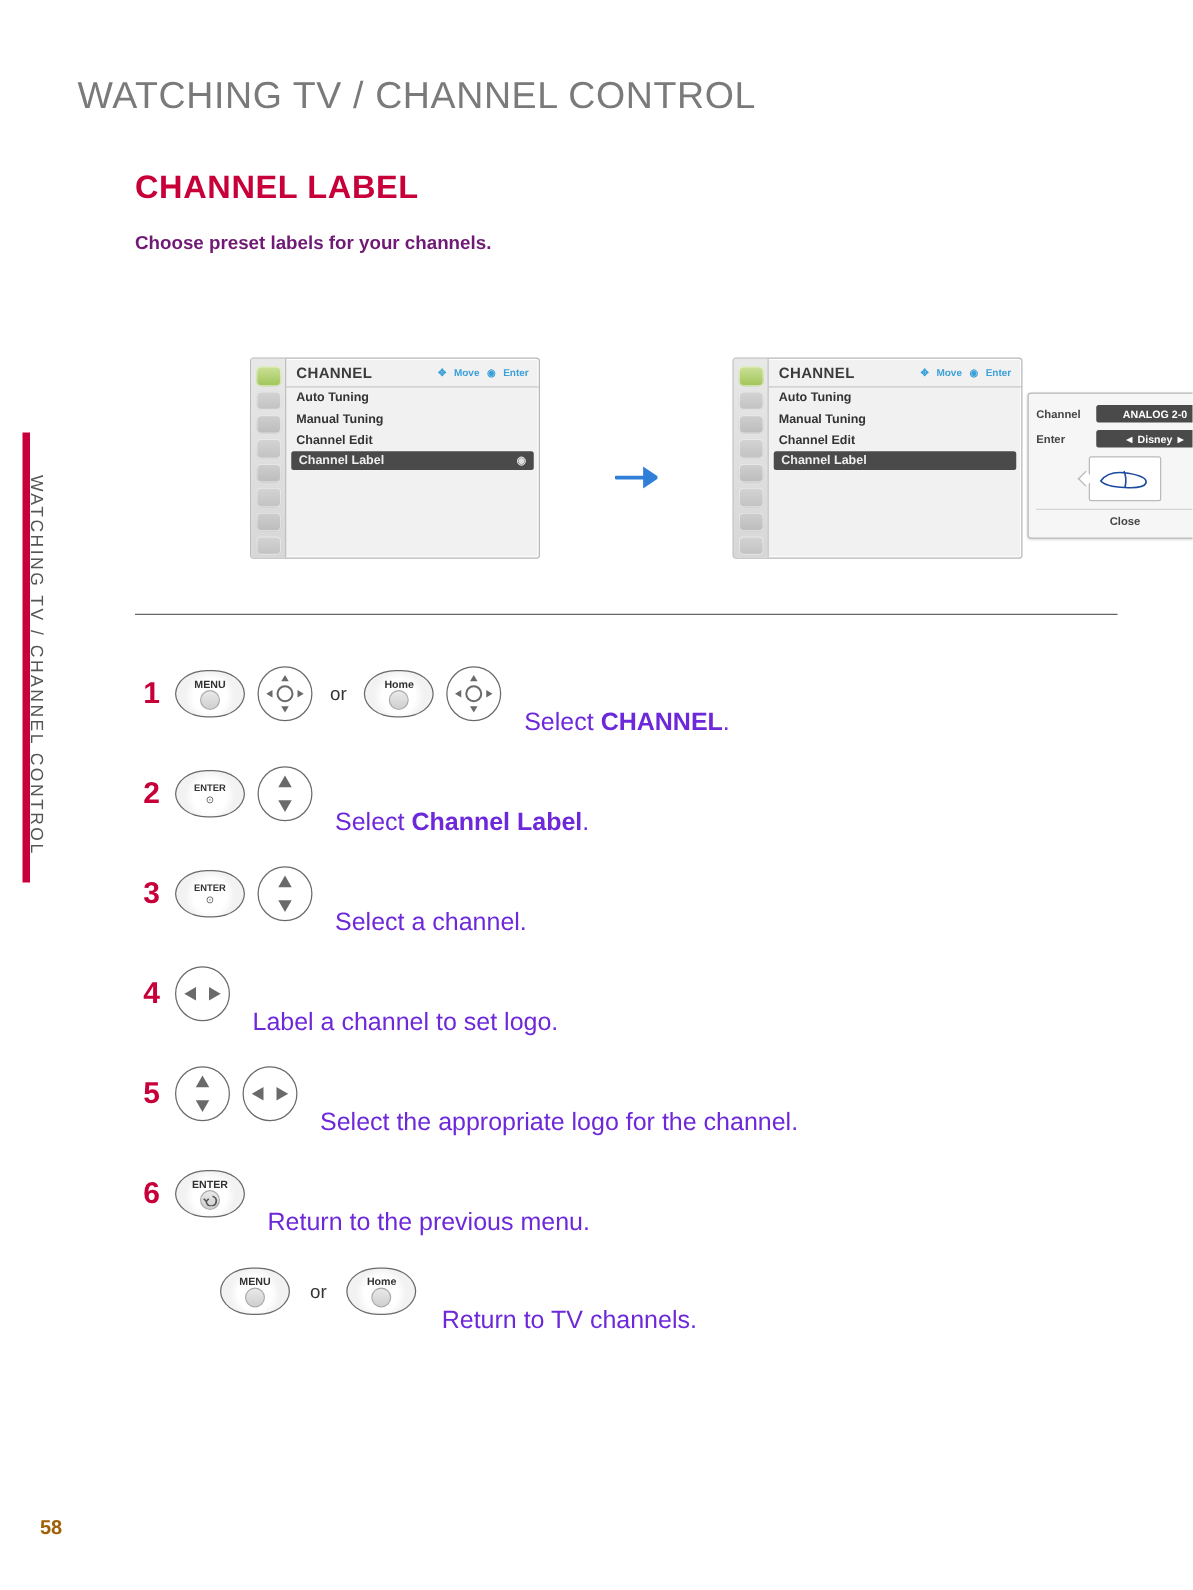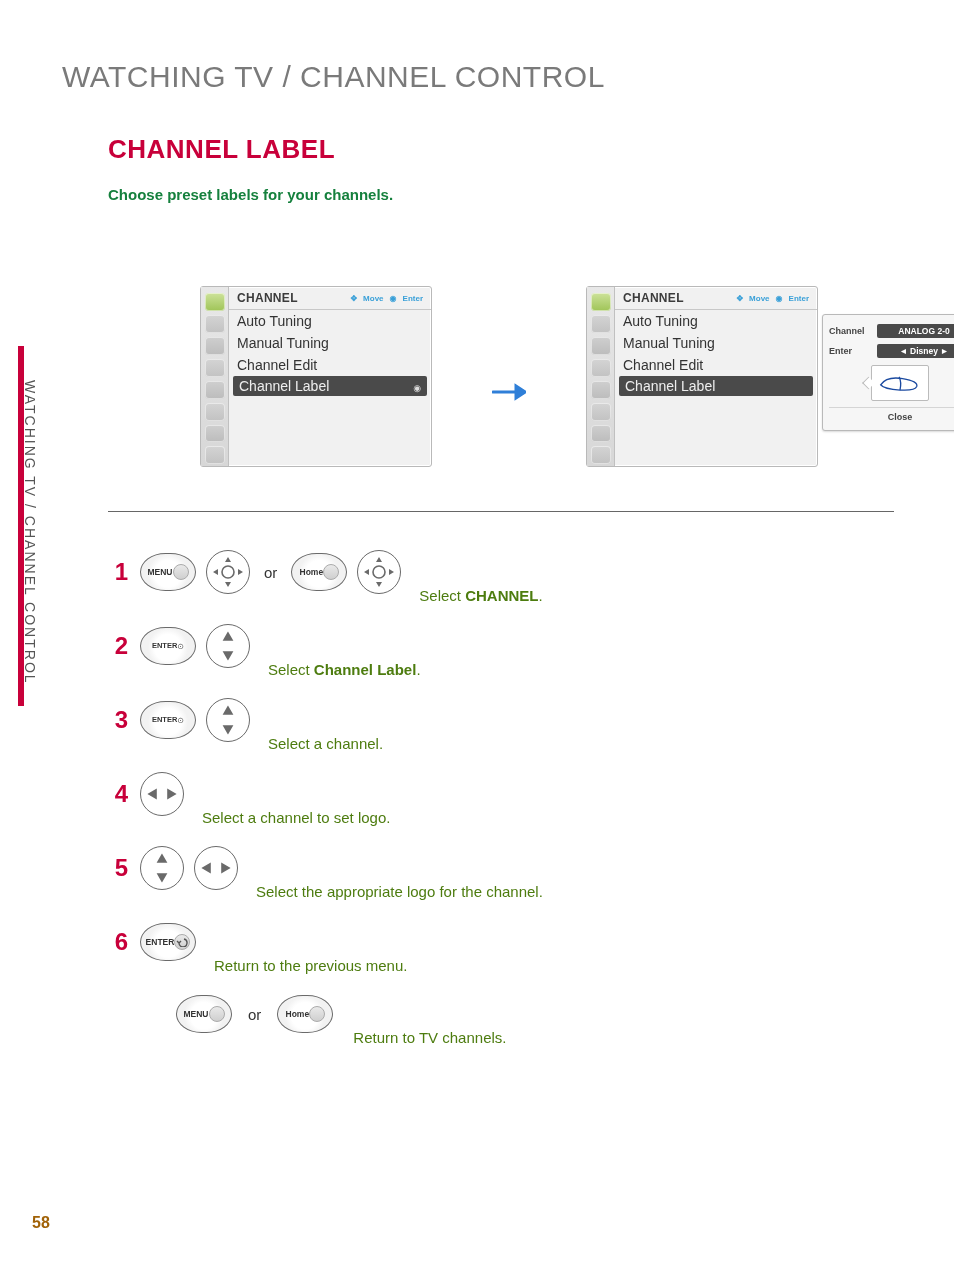--- a/index.html
+++ b/index.html
@@ -56,21 +56,21 @@
     font-weight: 600;
     color: #c8003a;
     margin: 20px 0 18px 48px;
     letter-spacing: 0.5px;
   }
   .intro {
     margin-left: 48px;
     margin-right: 10px;
     font-size: 15px;
     line-height: 1.55;
-    color: #15803d;
+    color: #701a75;
     font-weight: 600;
     margin-bottom: 80px;
   }
 
   
   .osd-row {
     display: flex;
     align-items: flex-start;
     gap: 60px;
     margin-left: 140px;
@@ -133,22 +133,22 @@
     font-weight: 700;
     display: flex;
     gap: 6px;
     align-items: center;
   }
   .osd-list {
     list-style: none;
     padding: 0;
   }
   .osd-list li {
-    font-size: 14px;
-    font-weight: 400;
+    font-size: 10px;
+    font-weight: 700;
     color: #333;
     padding: 3px 8px;
     display:flex;
     justify-content:space-between;
     align-items:center;
   }
   .osd-list li.selected {
     background: #4a4a4a;
     color: #eee;
     border-radius: 2px;
@@ -258,21 +258,21 @@
     color: #c8003a;
     text-align: right;
     margin-right: 2px;
   }
   .btn-oval {
     width: 56px;
     height: 38px;
     border: 1.6px solid #6a6a6a;
     border-radius: 50% / 55%;
     display: flex;
-    flex-direction: row;
+    flex-direction: column;
     align-items: center;
     justify-content: center;
     background: radial-gradient(circle at 50% 55%, #fff 0 40%, #f2f2f2 60%);
     position: relative;
   }
   .btn-oval .cap {
     font-size: 8.5px;
     font-weight: 700;
     color: #333;
     line-height: 1;
@@ -292,22 +292,22 @@
     width: 44px; height: 44px;
     border: 1.6px solid #6a6a6a;
     border-radius: 50%;
     position: relative;
     display:flex;align-items:center;justify-content:center;
   }
   .dpad svg{width:36px;height:36px;}
 
   .or-text { font-size: 15px; color:#333; margin: 0 4px; }
   .step-text {
-    font-size: 15px;
-    color: #4d7c0f;
+    font-size: 20px;
+    color: #6d28d9;
     margin-left: 8px;
     margin-top: 47px;
   }
   .step-text b { font-weight: 700; }
 
   .substep {
     margin-left: 70px;
     display:flex;
     align-items:center;
     gap:12px;
@@ -519,21 +519,21 @@
 
     <div class="step">
       <div class="num">4</div>
       <div class="dpad">
         <svg viewBox="0 0 36 36">
             <g stroke="#6a6a6a" stroke-width="1.6" fill="#6a6a6a">
           <path d="M5 18 L12 14 V22 Z M31 18 L24 14 V22 Z"></path>
         </g>
           </svg>
       </div>
-      <span class="step-text">Select a channel to set logo.</span>
+      <span class="step-text">Label a channel to set logo.</span>
     </div>
 
     <div class="step">
       <div class="num">5</div>
       <div class="dpad">
         <svg viewBox="0 0 36 36">
             <g stroke="#6a6a6a" stroke-width="1.6" fill="#6a6a6a">
           <path d="M18 5 L14 12 H22 Z M18 31 L14 24 H22 Z"></path>
         </g>
           </svg>

